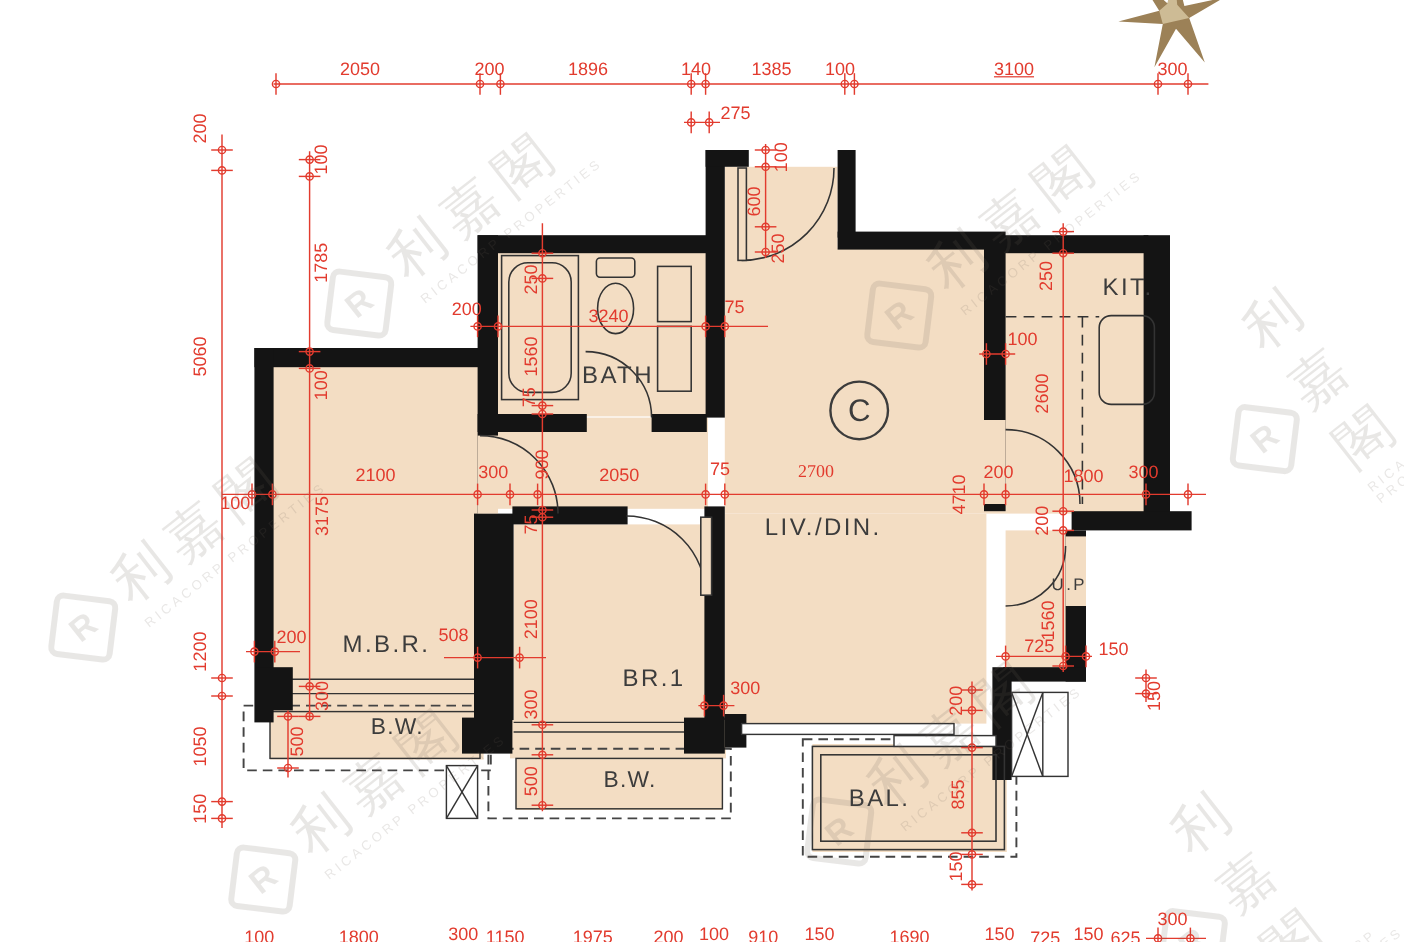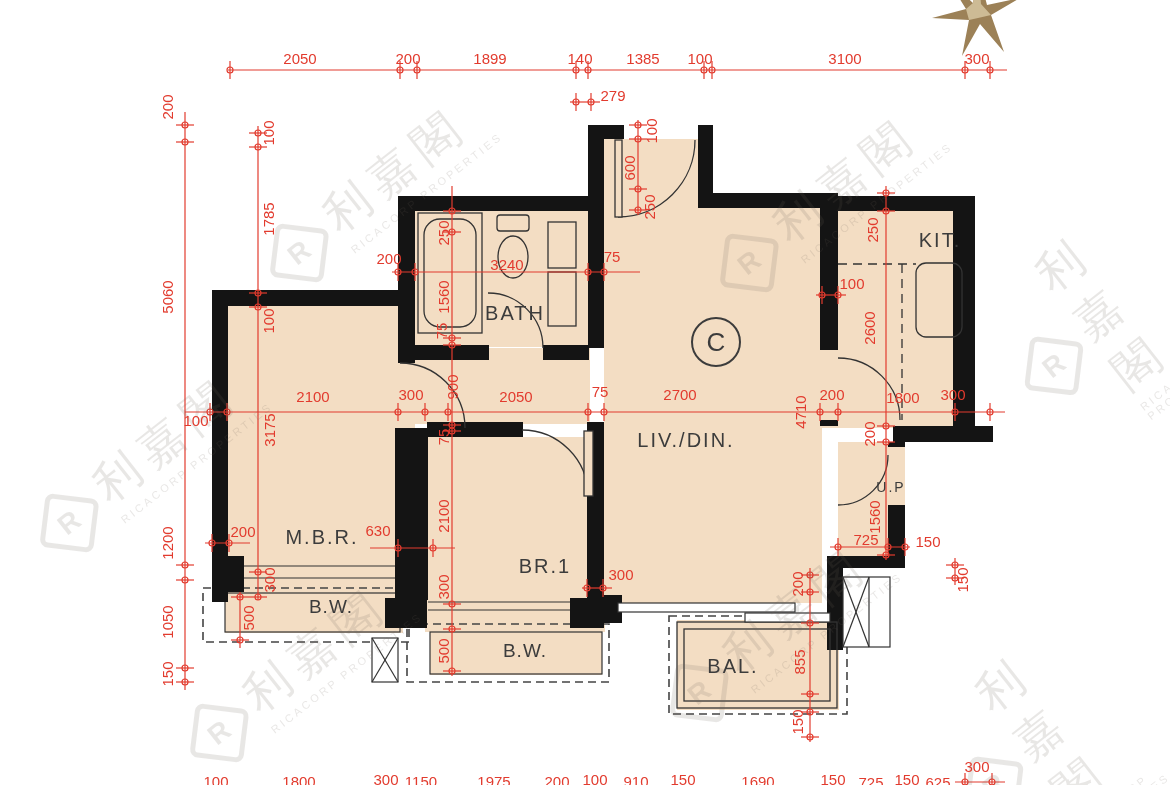--- a/index.html
+++ b/index.html
@@ -395,27 +395,27 @@
   <div class="room-label" style="left:686px;top:440px">LIV./DIN.</div>
   <div class="room-label mid" style="left:891px;top:487px">U.P</div>
   <div class="room-label" style="left:733px;top:666px">BAL.</div>
   <div class="room-label small" style="left:331px;top:606px">B.W.</div>
   <div class="room-label small" style="left:525px;top:650px">B.W.</div>
   <div id="unit-circle" style="left:716px;top:342px">C</div>
 
   <div id="dim-layer">
       <div class="dim" style="left: 300px; top: 58px; color: rgb(226, 59, 46);">2050</div>
       <div class="dim" style="left: 408px; top: 58px; color: rgb(226, 59, 46);">200</div>
-      <div class="dim" style="left: 490px; top: 58px; color: rgb(226, 59, 46);">1899</div>
+      <div class="dim" style="left: 490px; top: 58px; color: rgb(226, 59, 46);">1896</div>
       <div class="dim" style="left: 580px; top: 58px; color: rgb(226, 59, 46);">140</div>
       <div class="dim" style="left: 643px; top: 58px; color: rgb(226, 59, 46);">1385</div>
       <div class="dim" style="left: 700px; top: 58px; color: rgb(226, 59, 46);">100</div>
-      <div class="dim" style="left: 845px; top: 58px; color: rgb(226, 59, 46);">3100</div>
+      <div class="dim" style="left: 845px; top: 58px; color: rgb(226, 59, 46); text-decoration: underline;">3100</div>
       <div class="dim" style="left: 977px; top: 58px; color: rgb(226, 59, 46);">300</div>
-      <div class="dim" style="left: 613px; top: 95px; color: rgb(226, 59, 46);">279</div>
+      <div class="dim" style="left: 613px; top: 95px; color: rgb(226, 59, 46);">275</div>
       <div class="dim v" style="left: 651px; top: 131px; color: rgb(226, 59, 46);">100</div>
       <div class="dim v" style="left: 629px; top: 168px; color: rgb(226, 59, 46);">600</div>
       <div class="dim v" style="left: 649px; top: 207px; color: rgb(226, 59, 46);">250</div>
       <div class="dim v" style="left: 167px; top: 107px; color: rgb(226, 59, 46);">200</div>
       <div class="dim v" style="left: 167px; top: 297px; color: rgb(226, 59, 46);">5060</div>
       <div class="dim v" style="left: 167px; top: 543px; color: rgb(226, 59, 46);">1200</div>
       <div class="dim v" style="left: 167px; top: 622px; color: rgb(226, 59, 46);">1050</div>
       <div class="dim v" style="left: 167px; top: 674px; color: rgb(226, 59, 46);">150</div>
       <div class="dim v" style="left: 268px; top: 133px; color: rgb(226, 59, 46);">100</div>
       <div class="dim v" style="left: 268px; top: 219px; color: rgb(226, 59, 46);">1785</div>
@@ -423,21 +423,21 @@
       <div class="dim v" style="left: 269px; top: 430px; color: rgb(226, 59, 46);">3175</div>
       <div class="dim" style="left: 243px; top: 531px; color: rgb(226, 59, 46);">200</div>
       <div class="dim v" style="left: 269px; top: 580px; color: rgb(226, 59, 46);">300</div>
       <div class="dim v" style="left: 248px; top: 618px; color: rgb(226, 59, 46);">500</div>
       <div class="dim" style="left: 196px; top: 420px; color: rgb(226, 59, 46);">100</div>
       <div class="dim" style="left: 313px; top: 396px; color: rgb(226, 59, 46);">2100</div>
       <div class="dim" style="left: 411px; top: 394px; color: rgb(226, 59, 46);">300</div>
       <div class="dim v" style="left: 452px; top: 387px; color: rgb(226, 59, 46);">900</div>
       <div class="dim" style="left: 516px; top: 396px; color: rgb(226, 59, 46);">2050</div>
       <div class="dim" style="left: 600px; top: 391px; color: rgb(226, 59, 46);">75</div>
-      <div class="dim" style="left: 680px; top: 394px; color: rgb(226, 59, 46);">2700</div>
+      <div class="dim" style="left: 680px; top: 394px; color: rgb(226, 59, 46); font-family: Liberation Serif, serif;">2700</div>
       <div class="dim v" style="left: 800px; top: 412px; color: rgb(226, 59, 46);">4710</div>
       <div class="dim" style="left: 832px; top: 394px; color: rgb(226, 59, 46);">200</div>
       <div class="dim" style="left: 903px; top: 397px; color: rgb(226, 59, 46);">1800</div>
       <div class="dim" style="left: 953px; top: 394px; color: rgb(226, 59, 46);">300</div>
       <div class="dim" style="left: 389px; top: 258px; color: rgb(226, 59, 46);">200</div>
       <div class="dim" style="left: 507px; top: 264px; color: rgb(226, 59, 46);">3240</div>
       <div class="dim" style="left: 612px; top: 256px; color: rgb(226, 59, 46);">75</div>
       <div class="dim v" style="left: 443px; top: 233px; color: rgb(226, 59, 46);">250</div>
       <div class="dim v" style="left: 443px; top: 297px; color: rgb(226, 59, 46);">1560</div>
       <div class="dim v" style="left: 441px; top: 331px; color: rgb(226, 59, 46);">75</div>
@@ -446,21 +446,21 @@
       <div class="dim v" style="left: 869px; top: 328px; color: rgb(226, 59, 46);">2600</div>
       <div class="dim v" style="left: 869px; top: 434px; color: rgb(226, 59, 46);">200</div>
       <div class="dim v" style="left: 874px; top: 517px; color: rgb(226, 59, 46);">1560</div>
       <div class="dim" style="left: 866px; top: 539px; color: rgb(226, 59, 46);">725</div>
       <div class="dim" style="left: 928px; top: 541px; color: rgb(226, 59, 46);">150</div>
       <div class="dim v" style="left: 962px; top: 580px; color: rgb(226, 59, 46);">150</div>
       <div class="dim v" style="left: 443px; top: 437px; color: rgb(226, 59, 46);">75</div>
       <div class="dim v" style="left: 443px; top: 516px; color: rgb(226, 59, 46);">2100</div>
       <div class="dim v" style="left: 443px; top: 587px; color: rgb(226, 59, 46);">300</div>
       <div class="dim v" style="left: 443px; top: 651px; color: rgb(226, 59, 46);">500</div>
-      <div class="dim" style="left: 378px; top: 530px; color: rgb(226, 59, 46);">630</div>
+      <div class="dim" style="left: 378px; top: 530px; color: rgb(226, 59, 46);">508</div>
       <div class="dim" style="left: 621px; top: 574px; color: rgb(226, 59, 46);">300</div>
       <div class="dim v" style="left: 797px; top: 584px; color: rgb(226, 59, 46);">200</div>
       <div class="dim v" style="left: 799px; top: 662px; color: rgb(226, 59, 46);">855</div>
       <div class="dim v" style="left: 797px; top: 722px; color: rgb(226, 59, 46);">150</div>
       <div class="dim" style="left: 216px; top: 781px; color: rgb(226, 59, 46);">100</div>
       <div class="dim" style="left: 299px; top: 781px; color: rgb(226, 59, 46);">1800</div>
       <div class="dim" style="left: 386px; top: 779px; color: rgb(226, 59, 46);">300</div>
       <div class="dim" style="left: 421px; top: 781px; color: rgb(226, 59, 46);">1150</div>
       <div class="dim" style="left: 494px; top: 781px; color: rgb(226, 59, 46);">1975</div>
       <div class="dim" style="left: 557px; top: 781px; color: rgb(226, 59, 46);">200</div>

